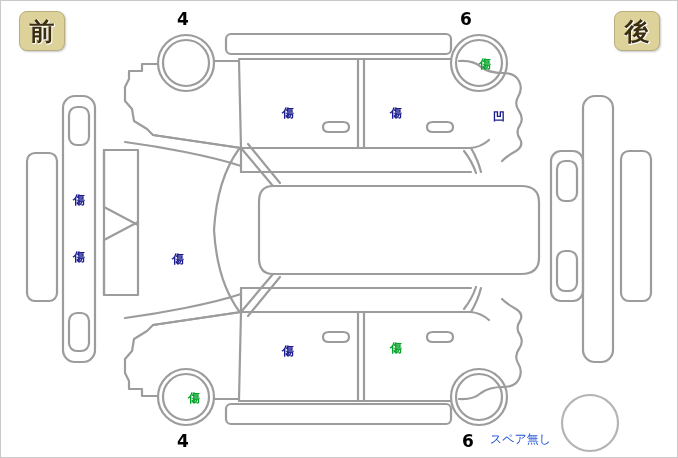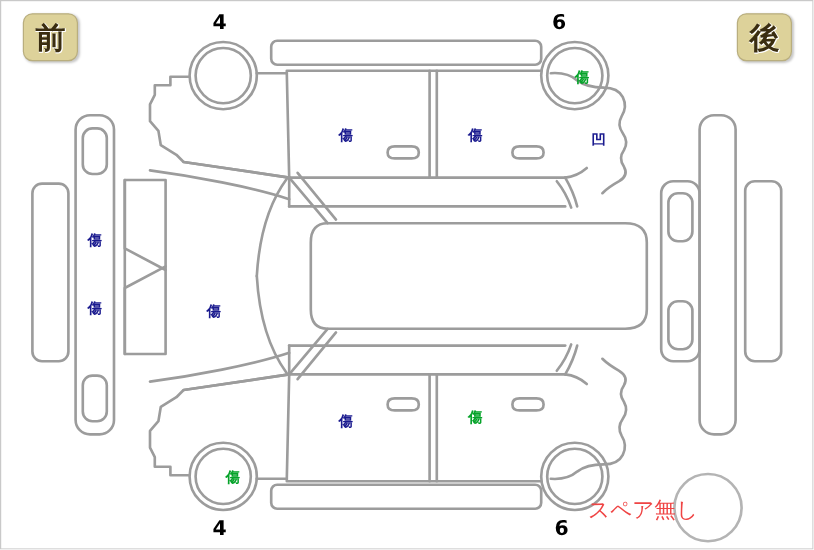--- a/index.html
+++ b/index.html
@@ -67,23 +67,23 @@
     font-weight: bold;
     user-select: none;
     white-space: nowrap;
   }
   .mark-blue  { color: #1b1b8f; }
   .mark-green { color: #06a32a; }
 
   #spare-note {
     position: absolute;
     left: 489px;
-    top: 416px;
-    font-size: 18px;
-    color: #ef4444;
+    top: 432px;
+    font-size: 12px;
+    color: #1d4ed8;
     line-height: 1;
     white-space: nowrap;
     user-select: none;
   }
 </style>
 </head>
 <body>
 
 <div id="root">
 

